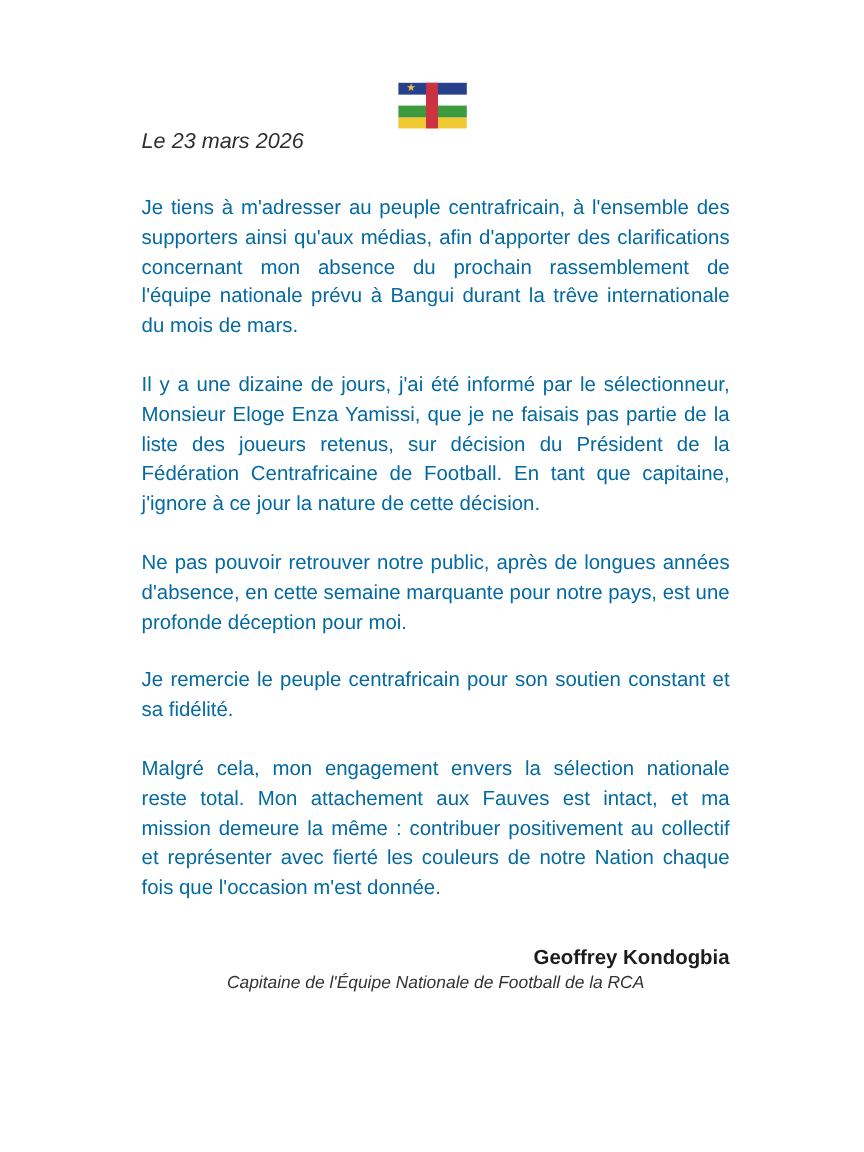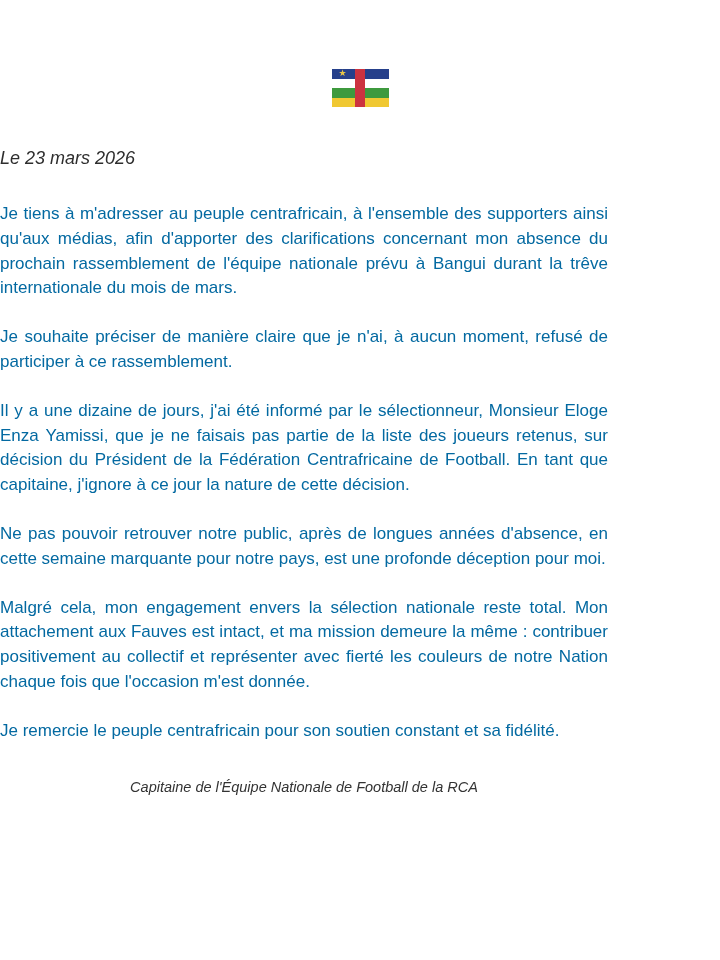--- a/index.html
+++ b/index.html
@@ -29,22 +29,22 @@
   }
   .flag .star {
     position: absolute;
     top: -1px; left: 7px;
     font-size: 9px;
     line-height: 11px;
   }
   
   .content {
     box-sizing: border-box;
+    padding-left: 118px;
     width: 608px;
-    margin-top: 41px;
   }
   .date-line {
     font-style: italic;
     font-size: 18px;
     color: #2e2e2e;
     margin: 0 0 33px 0;
   }
   .para {
     font-size: 17px;
     line-height: 24.8px;
@@ -83,29 +83,29 @@
     <div class="vstripe" style="background-color: rgb(204, 51, 64);"></div>
     <div class="star" style="color: rgb(232, 197, 71);">★</div>
   </div>
 
   <div class="content">
 
     <p class="date-line">Le 23 mars 2026</p>
 
     <p class="para">Je tiens à m'adresser au peuple centrafricain, à l'ensemble des supporters ainsi qu'aux médias, afin d'apporter des clarifications concernant mon absence du prochain rassemblement de l'équipe nationale prévu à Bangui durant la trêve internationale du mois de mars.</p>
 
-    <p class="para">Je souhaite préciser de manière claire que je n'ai, à aucun moment, refusé de participer à ce rassemblement.</p>
 
     <p class="para">Il y a une dizaine de jours, j'ai été informé par le sélectionneur, Monsieur Eloge Enza Yamissi, que je ne faisais pas partie de la liste des joueurs retenus, sur décision du Président de la Fédération Centrafricaine de Football. En tant que capitaine, j'ignore à ce jour la nature de cette décision.</p>
 
     <p class="para">Ne pas pouvoir retrouver notre public, après de longues années d'absence, en cette semaine marquante pour notre pays, est une profonde déception pour moi.</p>
 
+    <p class="para">Je remercie le peuple centrafricain pour son soutien constant et sa fidélité.</p>
+
     <p class="para">Malgré cela, mon engagement envers la sélection nationale reste total. Mon attachement aux Fauves est intact, et ma mission demeure la même : contribuer positivement au collectif et représenter avec fierté les couleurs de notre Nation chaque fois que l'occasion m'est donnée.</p>
 
-    <p class="para">Je remercie le peuple centrafricain pour son soutien constant et sa fidélité.</p>
-
     <div class="sig-block">
+      <p class="sig-name">Geoffrey Kondogbia</p>
       <p class="sig-title">Capitaine de l'Équipe Nationale de Football de la RCA</p>
 
     </div>
 
   </div>
 </div>
 
 </body></html>

